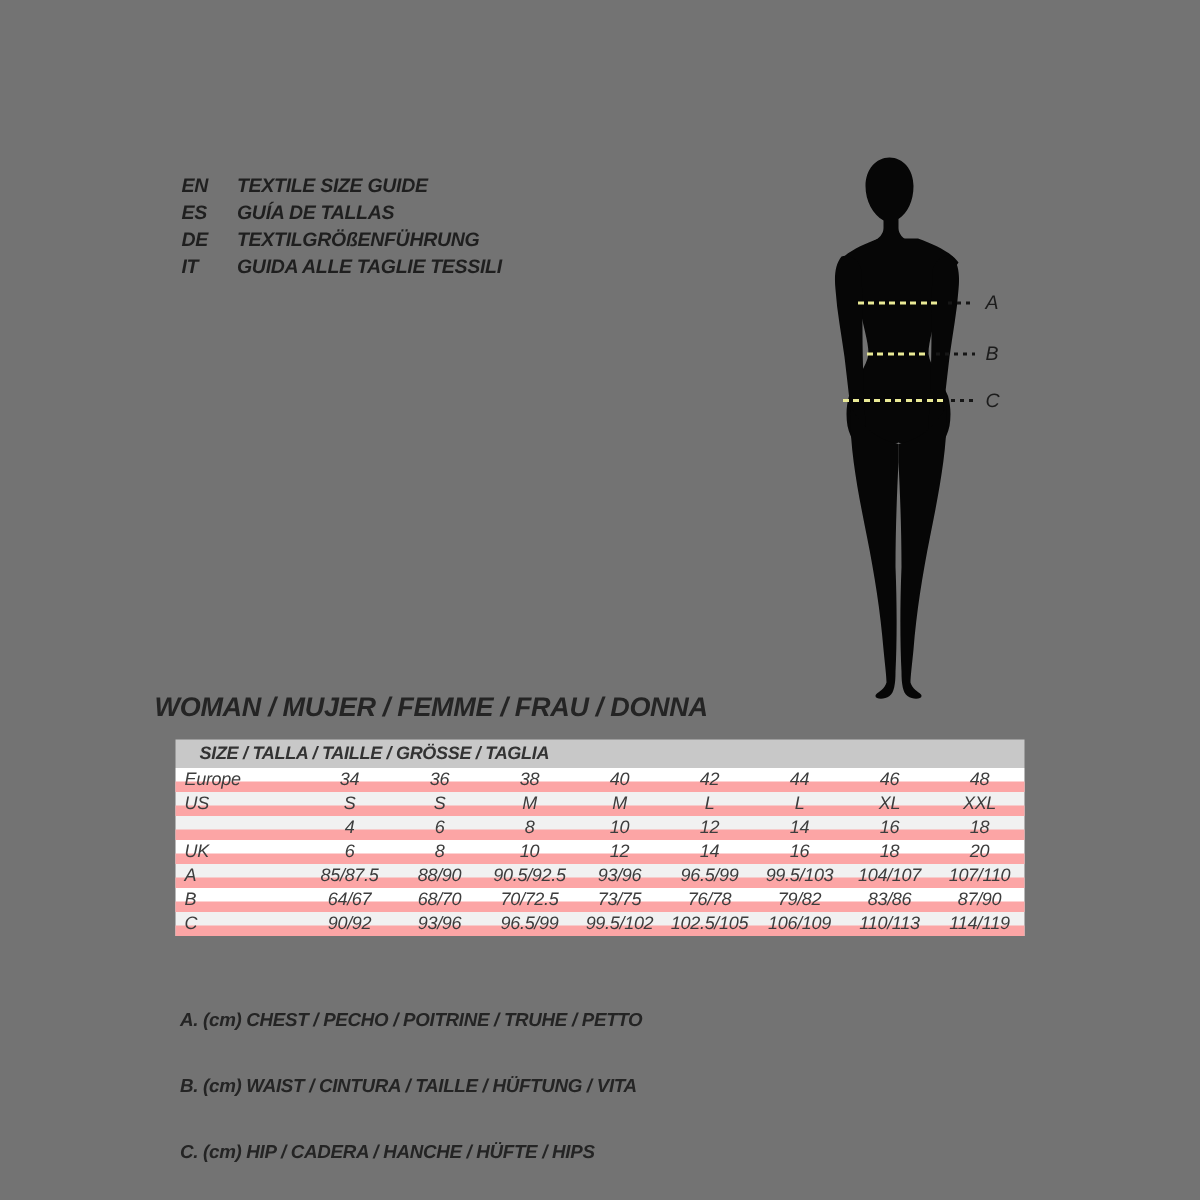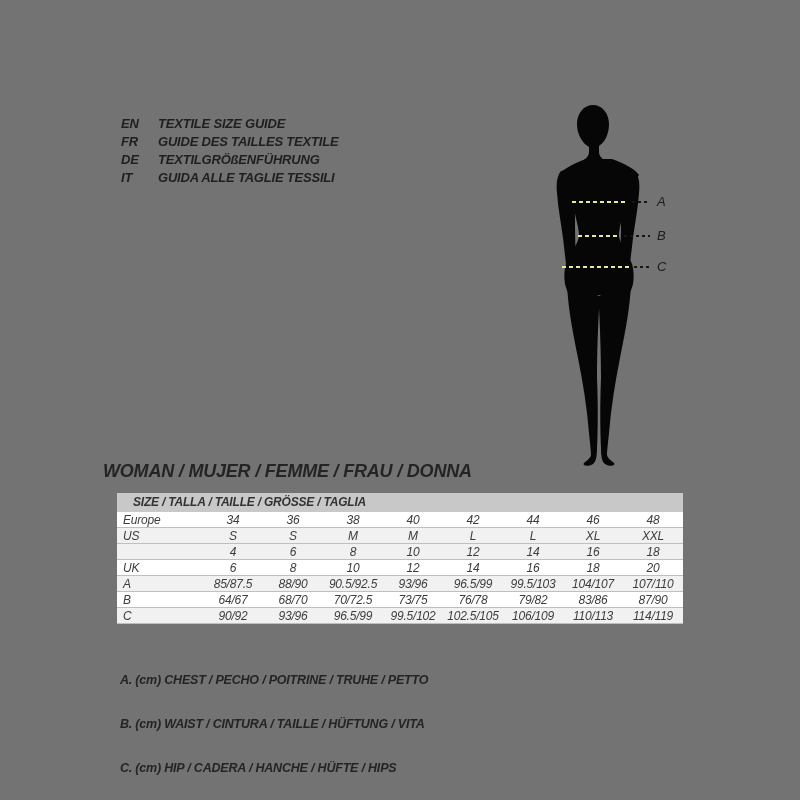--- a/index.html
+++ b/index.html
@@ -19,43 +19,43 @@
   .dash-black{background:repeating-linear-gradient(90deg,#161616 0,#161616 3px,transparent 3px,transparent 6px);}
   .marker-label{position:absolute;font-size:13px;color:#1c1c1c;line-height:16px;}
 
   
   .group-title{position:absolute;left:103px;top:461px;font-size:18px;font-weight:700;
                color:#242424;letter-spacing:-0.2px;white-space:nowrap;}
   .size-table{position:absolute;left:117px;top:493px;width:566px;}
   .thead{height:19px;line-height:19px;font-size:12px;font-weight:700;color:#333;
          padding-left:16px;letter-spacing:-0.2px;box-sizing:border-box;}
   .trow{display:grid;grid-template-columns:86px repeat(8,1fr);height:16px;align-items:center;
-        font-size:12px;color:#3d3d3d;border-bottom:1px solid #fca5a5;box-sizing:border-box;
+        font-size:12px;color:#3d3d3d;border-bottom:7px solid #fca5a5;box-sizing:border-box;
         letter-spacing:-0.2px;}
   .tcell{text-align:center;white-space:nowrap;}
   .tlabel{text-align:left;padding-left:6px;}
 
   
   .notes{position:absolute;left:120px;top:645px;}
   .note-line{height:17px;line-height:17px;font-size:12.5px;font-weight:700;color:#242424;
              letter-spacing:-0.2px;white-space:nowrap;margin-top:27px;}
 </style>
 </head>
 <body>
 
 <div class="canvas">
 
   <div class="lang-block" id="langBlock">
       <div class="lang-row">
         <span class="lang-code">EN</span>
         <span>TEXTILE SIZE GUIDE</span>
       </div>
       <div class="lang-row">
-        <span class="lang-code">FR</span>
-        <span>GUIDE DES TAILLES TEXTILE</span>
+        <span class="lang-code">ES</span>
+        <span>GUÍA DE TALLAS</span>
       </div>
       <div class="lang-row">
         <span class="lang-code">DE</span>
         <span>TEXTILGRÖßENFÜHRUNG</span>
       </div>
       <div class="lang-row">
         <span class="lang-code">IT</span>
         <span>GUIDA ALLE TAGLIE TESSILI</span>
       </div>
     </div>

